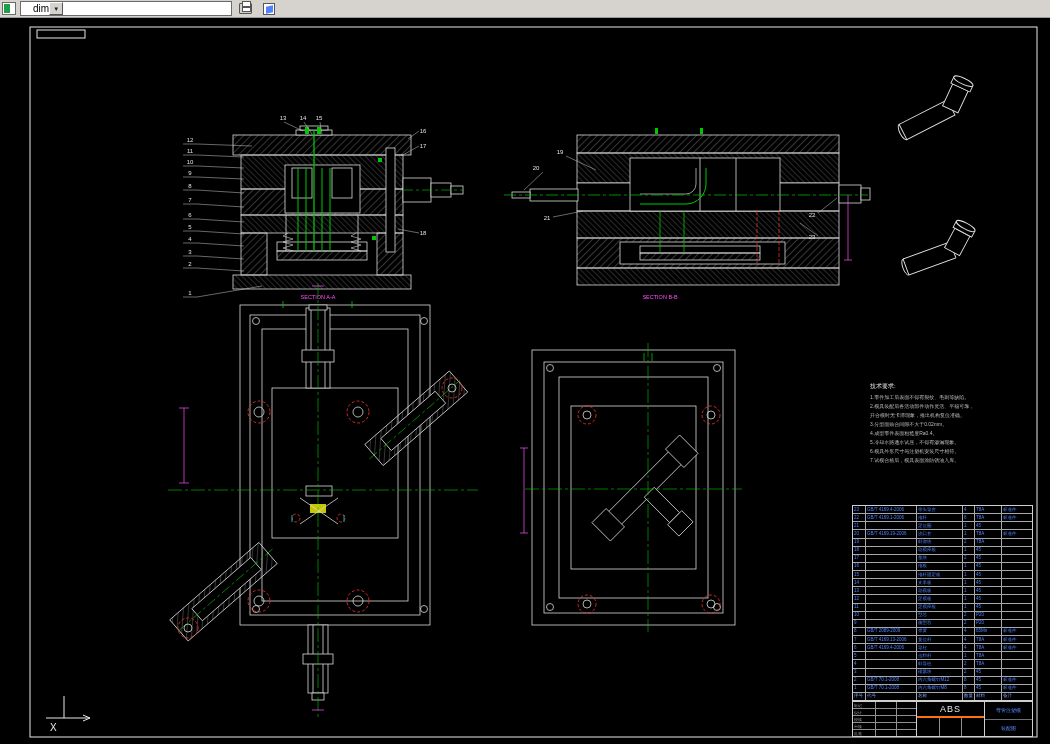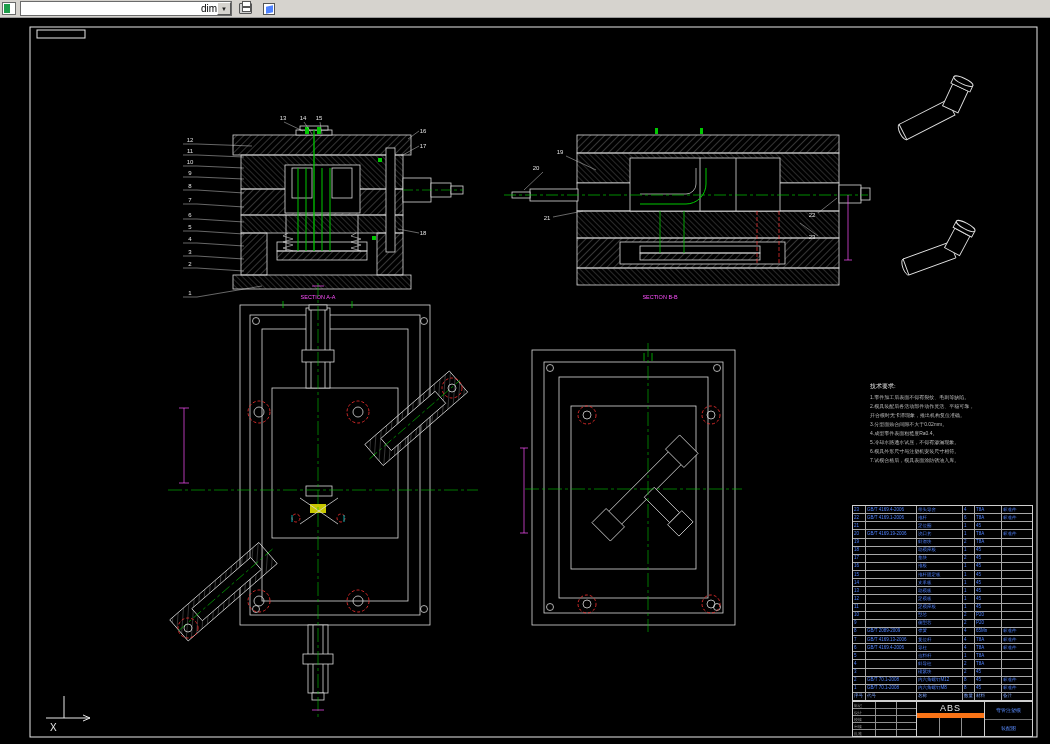--- a/index.html
+++ b/index.html
@@ -4,21 +4,21 @@
 <style>
   *{margin:0;padding:0;box-sizing:border-box}
   html,body{width:1050px;height:744px;background:#000;overflow:hidden;
     font-family:"Liberation Sans",sans-serif}
   
   .toolbar{position:absolute;top:0;left:0;width:1050px;height:18px;background:#d6d3ce;
     border-bottom:1px solid #9a9a9a;display:flex;align-items:center;gap:4px;padding:1px 2px;z-index:5}
   .app-icon{width:14px;height:13px;position:relative;background:#fff;border:1px solid #6b6b6b}
   .app-icon::after{content:"";position:absolute;left:1px;top:1px;width:6px;height:9px;background:#1e9e4a}
   .combo{width:212px;height:15px;background:#fff;border:1px solid #6b6b6b;
-    display:flex;align-items:center;justify-content:flex-end;font-size:10px;color:#000;padding-left:20px}
+    display:flex;align-items:center;justify-content:flex-start;font-size:10px;color:#000;padding-left:12px}
   .combo-btn{width:14px;height:13px;background:#d6d3ce;border:1px solid;border-color:#fff #555 #555 #fff;
     font-size:6px;display:flex;align-items:center;justify-content:center;color:#222}
   .tb-btn{width:19px;height:15px;display:flex;align-items:center;justify-content:center}
   .icon-printer{width:13px;height:11px;position:relative;background:#cfcfcf;border:1px solid #555;border-radius:1px}
   .icon-printer::before{content:"";position:absolute;top:-3px;left:2px;width:7px;height:4px;background:#fff;border:1px solid #555}
   .icon-printer::after{content:"";position:absolute;bottom:1px;left:2px;width:7px;height:3px;background:#fff;border:1px solid #555}
   .icon-3d{width:12px;height:12px;background:#fff;border:1px solid #555;position:relative}
   .icon-3d::after{content:"";position:absolute;left:2px;top:2px;width:7px;height:7px;background:#4f82ff;transform:skewY(-12deg)}
   
   svg.canvas{position:absolute;top:18px;left:0;background:#000}
@@ -32,21 +32,21 @@
   .bom-head{color:#7fa6ff}
   
   .tblock{position:absolute;left:852px;top:701px;width:181px;height:36px;display:flex;
     background:#000;border:1px solid #cfcfcf;z-index:4}
   .tb-left{width:64px;display:grid;grid-template-columns:22px 1fr 1fr;grid-template-rows:repeat(5,1fr);
     gap:1px;background:#8f8f8f;border-right:1px solid #cfcfcf}
   .tb-lcell{background:#000;color:#9a9a9a;font-size:4px;display:flex;align-items:center;
     padding-left:1px;overflow:hidden;white-space:nowrap}
   .tb-mid{width:68px;display:flex;flex-direction:column;border-right:1px solid #cfcfcf}
   .tb-abs{height:16px;display:flex;align-items:center;justify-content:center;color:#e8e8e8;
-    font-size:9px;letter-spacing:1px;border-bottom:5px solid #f97316}
+    font-size:9px;letter-spacing:1px;border-bottom:2px solid #f97316}
   .tb-mid-b{flex:1;display:grid;grid-template-columns:repeat(3,1fr);gap:1px;background:#8f8f8f}
   .tb-mid-b div{background:#000}
   .tb-right{flex:1;display:flex;flex-direction:column}
   .tb-right .tb-rcell{flex:1;display:flex;align-items:center;justify-content:center;color:#5a8cff;
     font-size:5px;border-bottom:1px solid #6f6f6f;overflow:hidden;white-space:nowrap}
   .tb-right .tb-rcell:last-child{border-bottom:none}
 </style>
 </head>
 <body>
 

